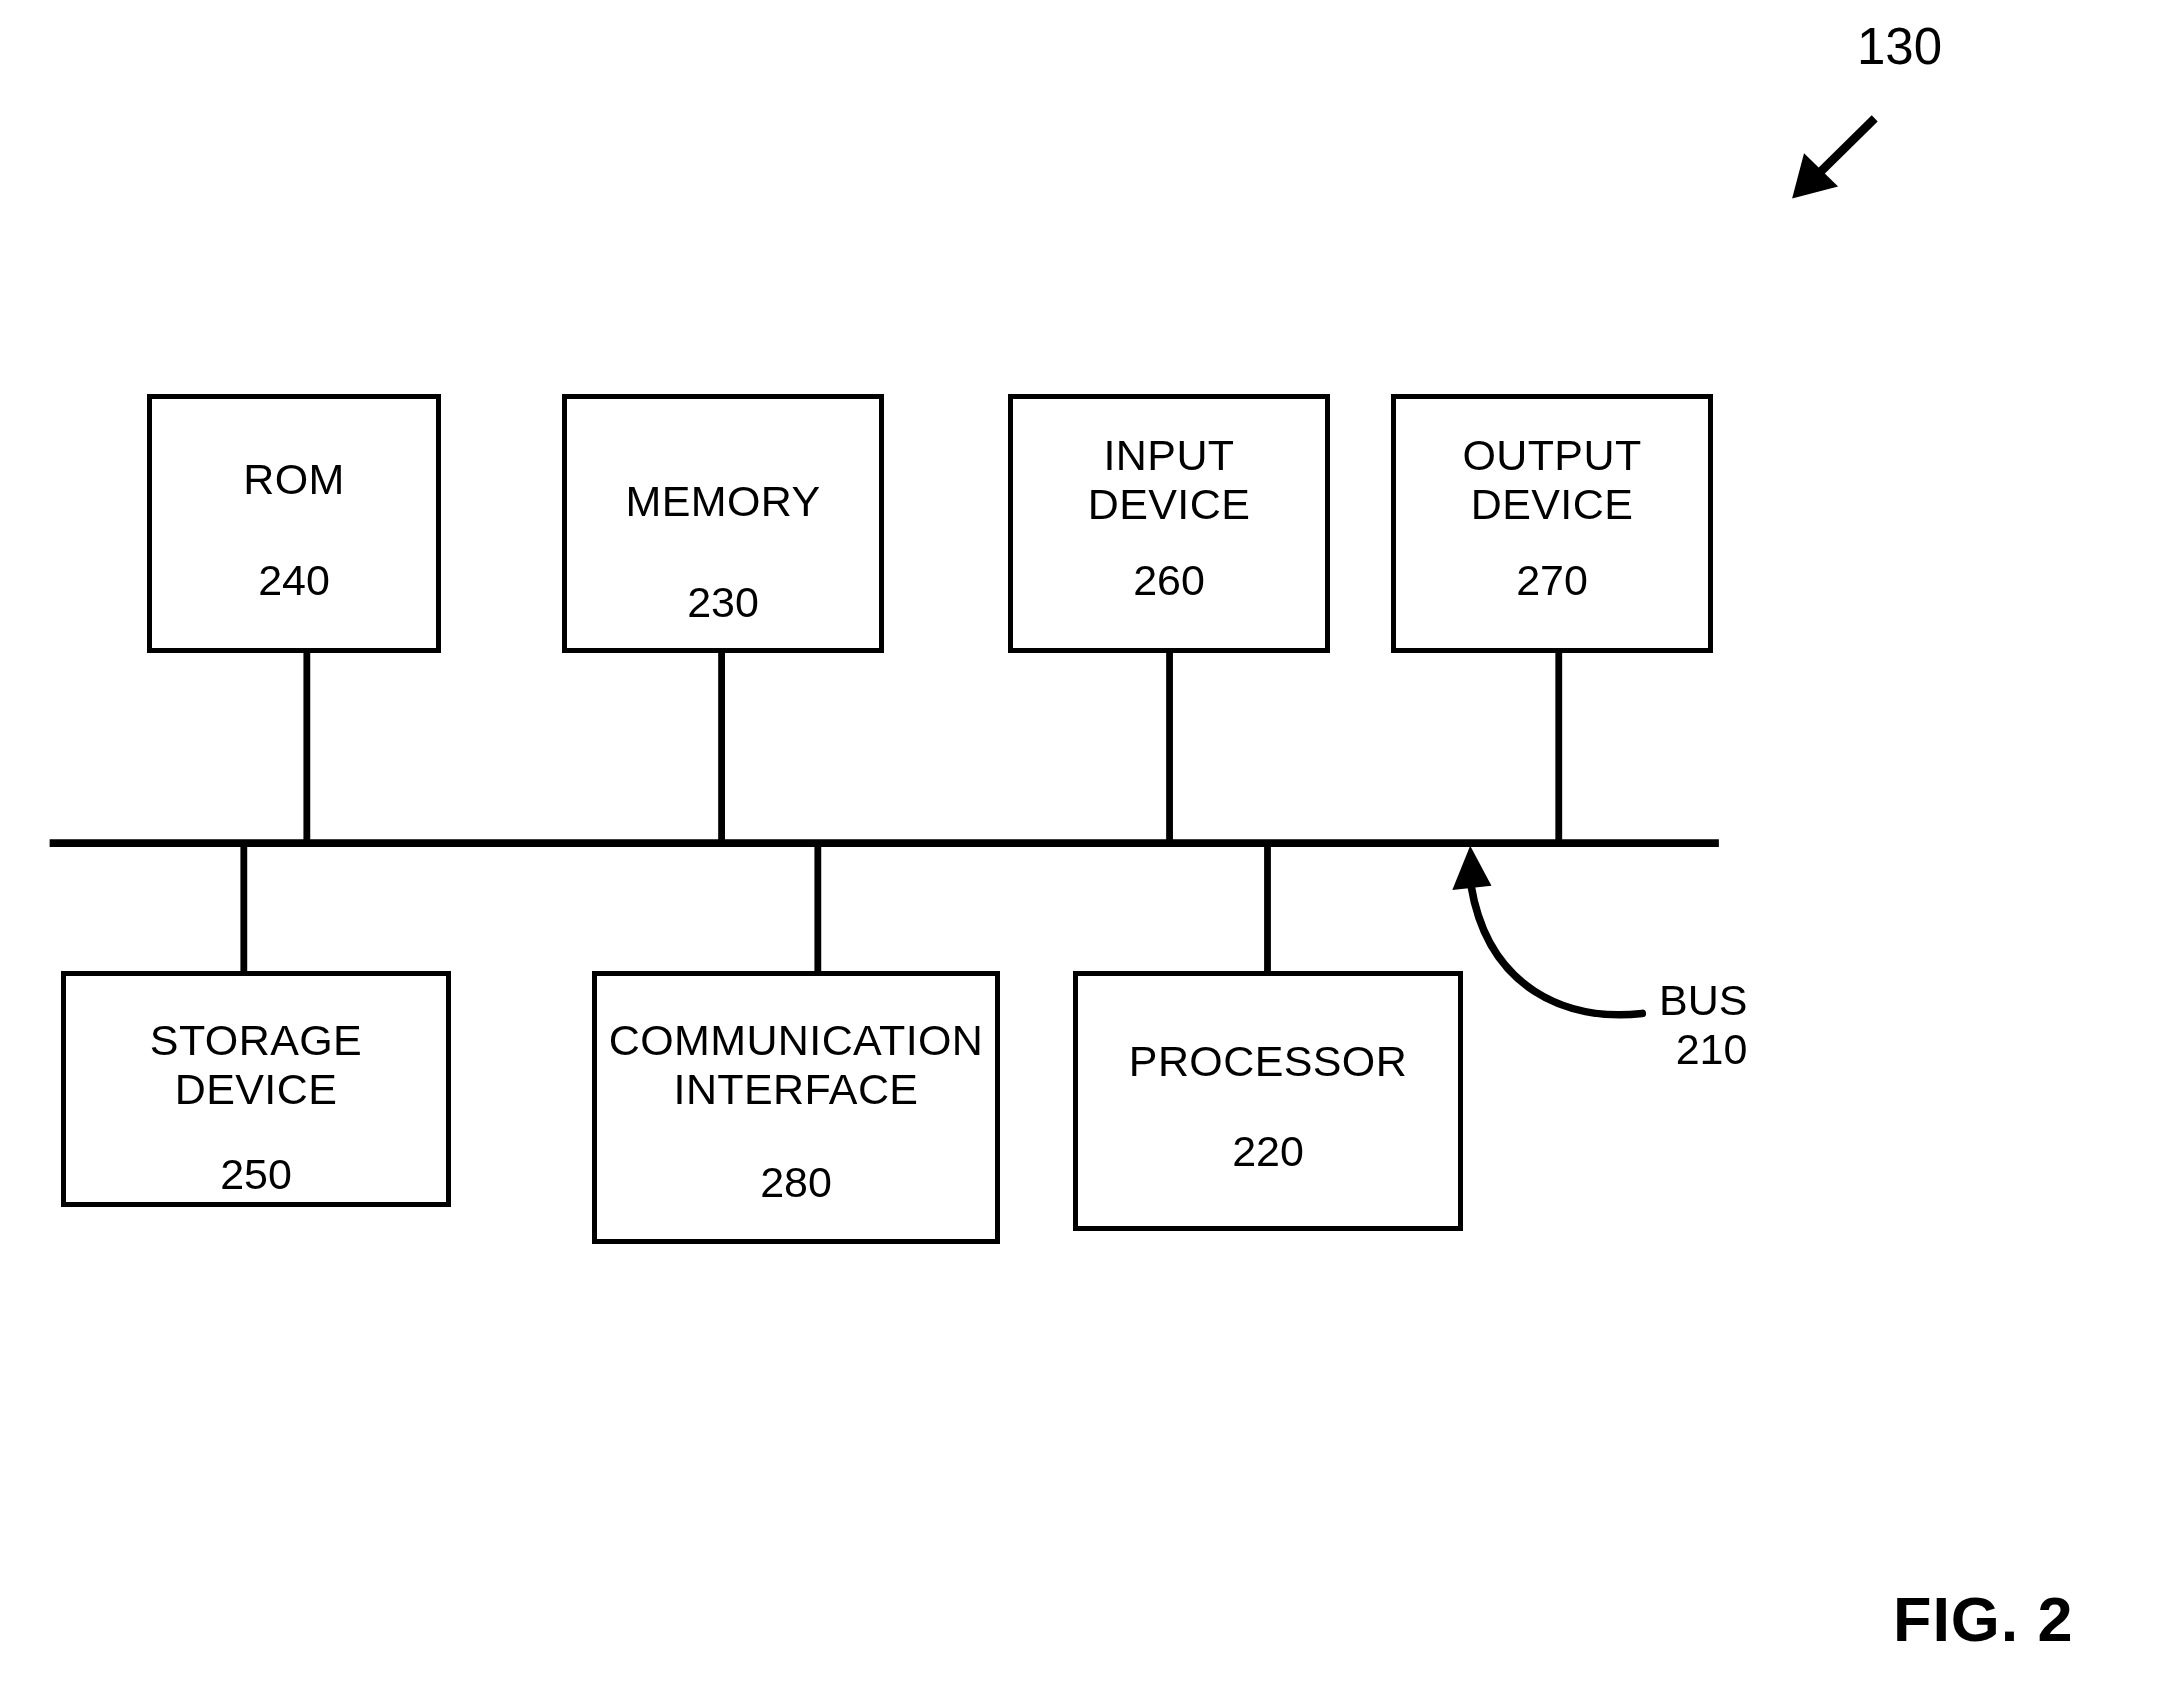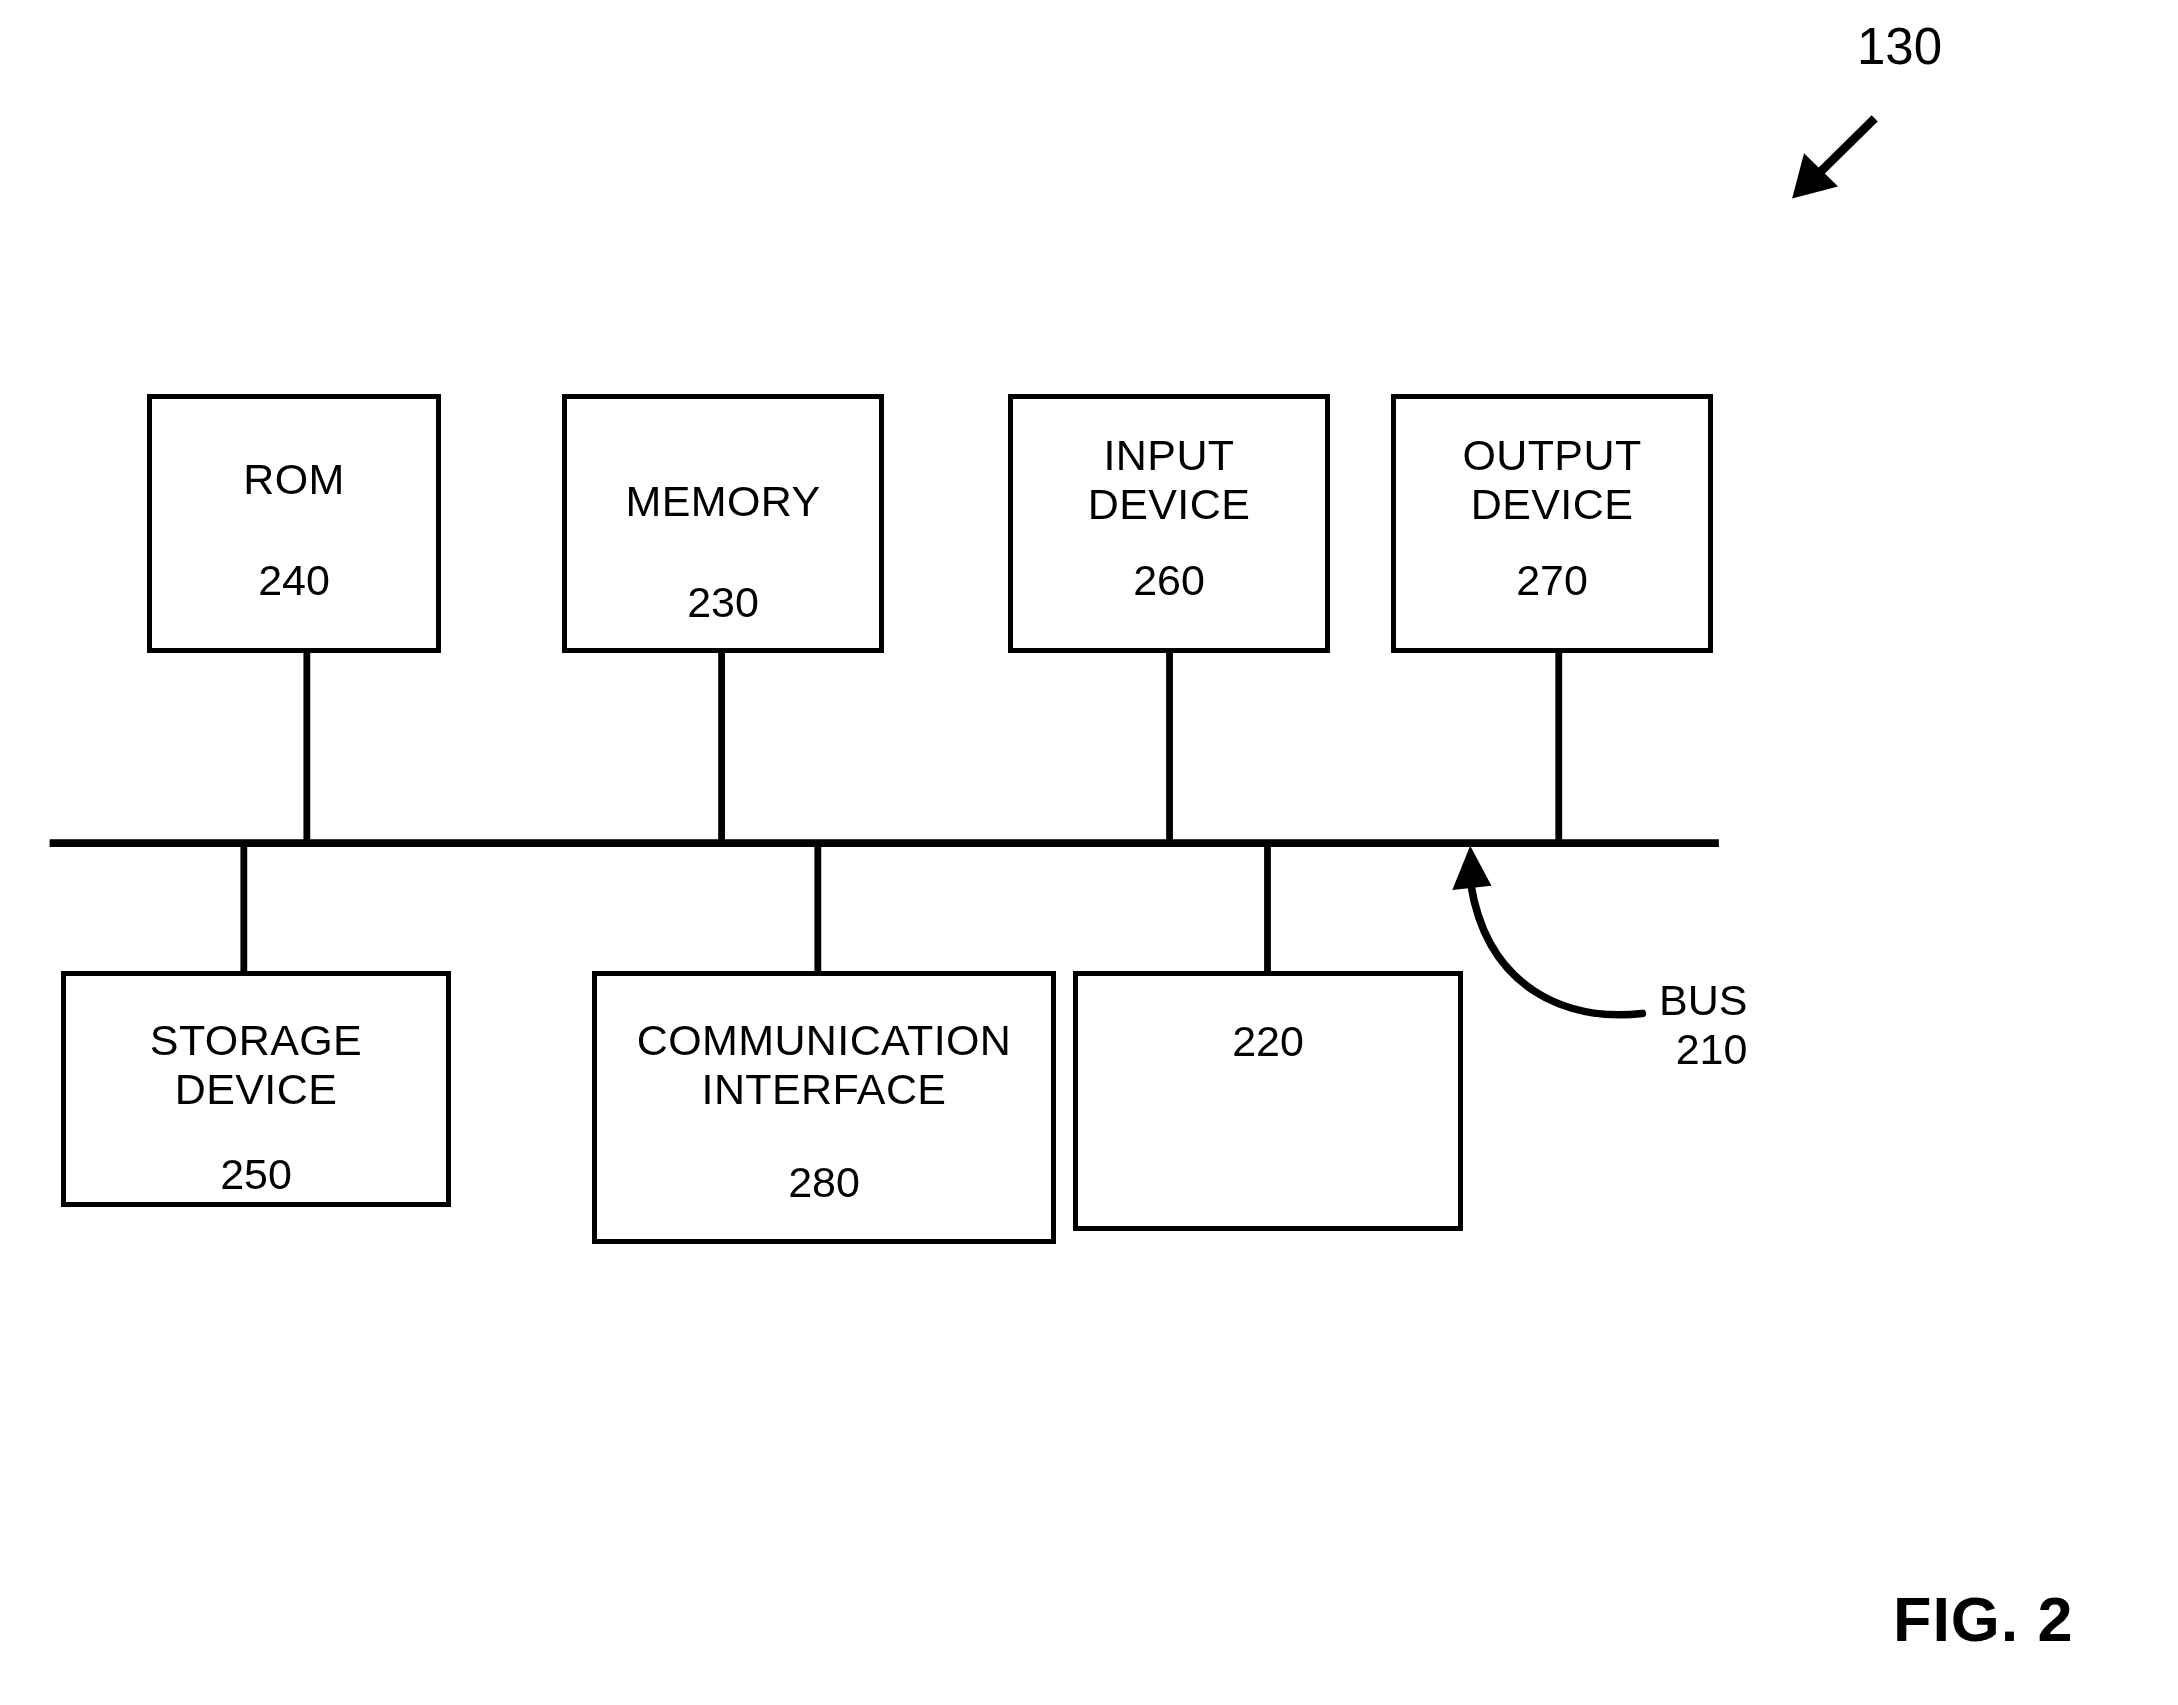--- a/index.html
+++ b/index.html
@@ -46,21 +46,21 @@
     font-weight: 400;
   }
 
   
   #box-rom        { left: 147px;  top: 394px;  width: 294px; height: 259px; align-items: center; }
   #box-memory     { left: 562px;  top: 394px;  width: 322px; height: 259px; justify-content: center; }
   #box-input      { left: 1008px; top: 394px;  width: 322px; height: 259px; }
   #box-output     { left: 1391px; top: 394px;  width: 322px; height: 259px; }
   
   #box-storage    { left: 61px;   top: 971px; width: 390px; height: 236px; }
-  #box-comm       { left: 592px;  top: 971px; width: 464px; height: 273px; }
+  #box-comm       { left: 592px;  top: 971px; width: 408px; height: 273px; }
   #box-processor  { left: 1073px; top: 971px; width: 390px; height: 260px; }
 
   #box-rom .node-title,
   #box-memory .node-title        { padding-top: 56px; }
   #box-rom .node-ref,
   #box-memory .node-ref          { padding-top: 52px; }
 
   #box-input .node-title,
   #box-output .node-title        { padding-top: 31.5px; }
   #box-input .node-ref,
@@ -153,20 +153,21 @@
   <div class="node-ref">250</div>
 </div>
 
 <div class="node-box" id="box-comm">
   <div class="node-title">COMMUNICATION
 INTERFACE</div>
   <div class="node-ref">280</div>
 </div>
 
 <div class="node-box" id="box-processor">
+  <div class="node-title">PROCESSOR</div>
   <div class="node-ref">220</div>
 </div>
 
 <div class="ref-label" id="label-bus">
   <div>BUS</div>
   <div>210</div>
 </div>
 
 <div id="label-fig">FIG. 2</div>
 

